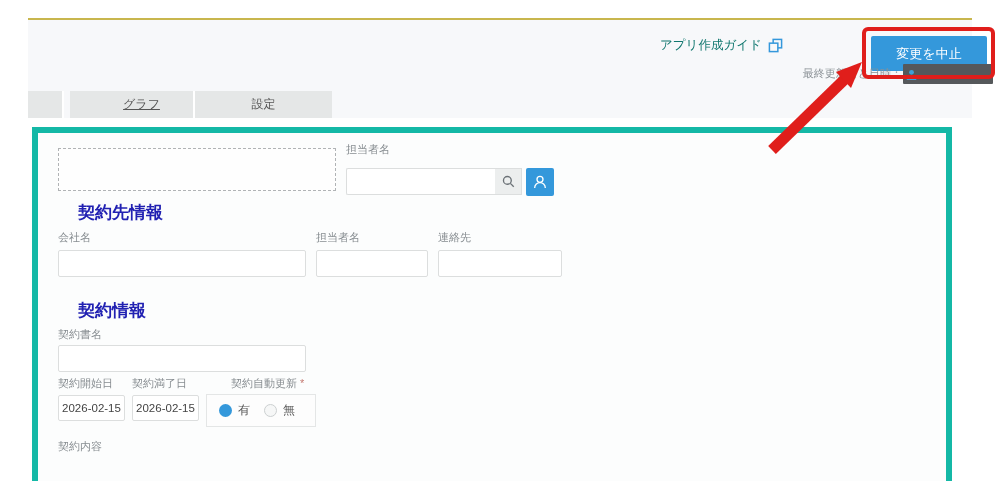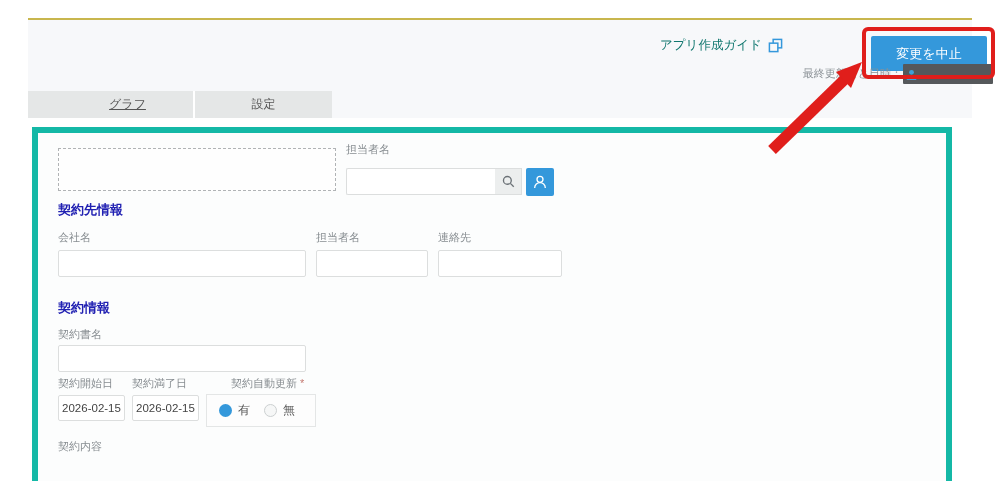--- a/index.html
+++ b/index.html
@@ -23,32 +23,32 @@
   .red-box{left:862px;top:27px;width:133px;height:52px;border:4px solid #e01e1b;border-radius:6px;
            box-sizing:border-box;pointer-events:none;z-index:30;}
   .meta{left:700px;top:66px;width:202px;text-align:right;font-size:11px;color:#8a9095;}
   .redact{left:903px;top:64px;width:90px;height:20px;background:#55585b;border-radius:1px;
           display:flex;align-items:center;padding-left:2px;box-sizing:border-box;}
 
   
   .tab{top:91px;height:27px;background:#e5e7e7;display:flex;align-items:center;justify-content:center;
        font-size:12px;color:#555;cursor:pointer;}
   .tab-stub{left:28px;width:34px;}
-  .tab-graph{left:56px;width:143px;text-decoration:underline;}
+  .tab-graph{left:70px;width:143px;text-decoration:underline;}
   .tab-settings{left:195px;width:137px;}
   .tab-gap{top:91px;width:2px;height:27px;background:#ffffff;}
 
   
   .panel{left:32px;top:127px;width:920px;height:360px;background:#fcfdfd;border:6px solid #14b8a6;
          box-sizing:border-box;overflow:hidden;}
   .dashed-space{left:20px;top:15px;width:276px;height:41px;border:1px dashed #b0b3b5;background:#fefefe;}
   .flabel{font-size:11px;color:#878d91;white-space:nowrap;}
   .inp{background:#fff;border:1px solid #dcdede;border-radius:2px;box-sizing:border-box;height:27px;
        font-family:"Liberation Sans","DejaVu Sans",sans-serif;font-size:12px;color:#444;padding:0 6px;}
-  .sec-title{font-size:13px;font-weight:bold;color:#2121b2;}
+  .sec-title{font-size:17px;font-weight:bold;color:#2121b2;margin-left:20px;}
 
   .lookup-suffix{left:457px;top:35px;width:27px;height:27px;background:#eceeee;border:1px solid #dcdede;
                  border-left:none;box-sizing:border-box;display:flex;align-items:center;justify-content:center;cursor:pointer;}
   .lookup-user{left:488px;top:35px;width:28px;height:28px;background:#3498db;border-radius:2px;
                display:flex;align-items:center;justify-content:center;cursor:pointer;}
 
   .radio-box{left:168px;top:261px;width:110px;height:33px;border:1px solid #e4e6e6;background:#fdfdfd;
              box-sizing:border-box;display:flex;align-items:center;gap:14px;padding-left:12px;}
   .radio-opt{display:flex;align-items:center;gap:6px;font-size:12px;color:#555;cursor:pointer;}
   .rdot{width:13px;height:13px;border-radius:50%;box-sizing:border-box;}

